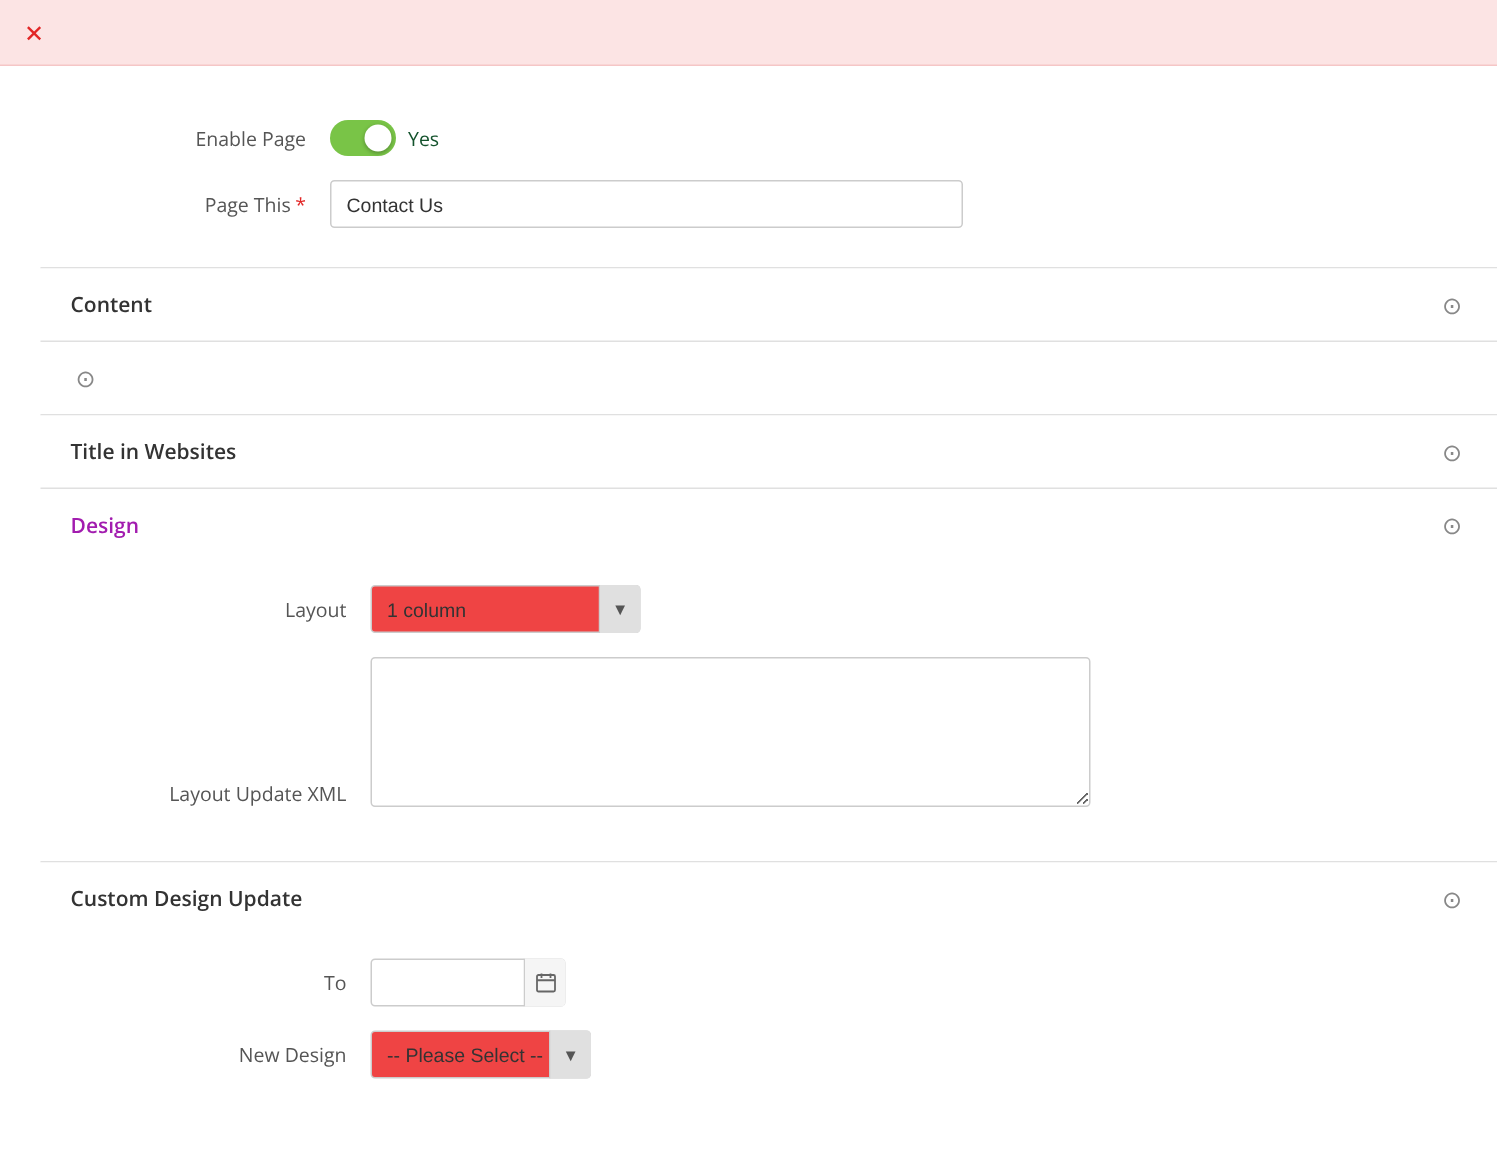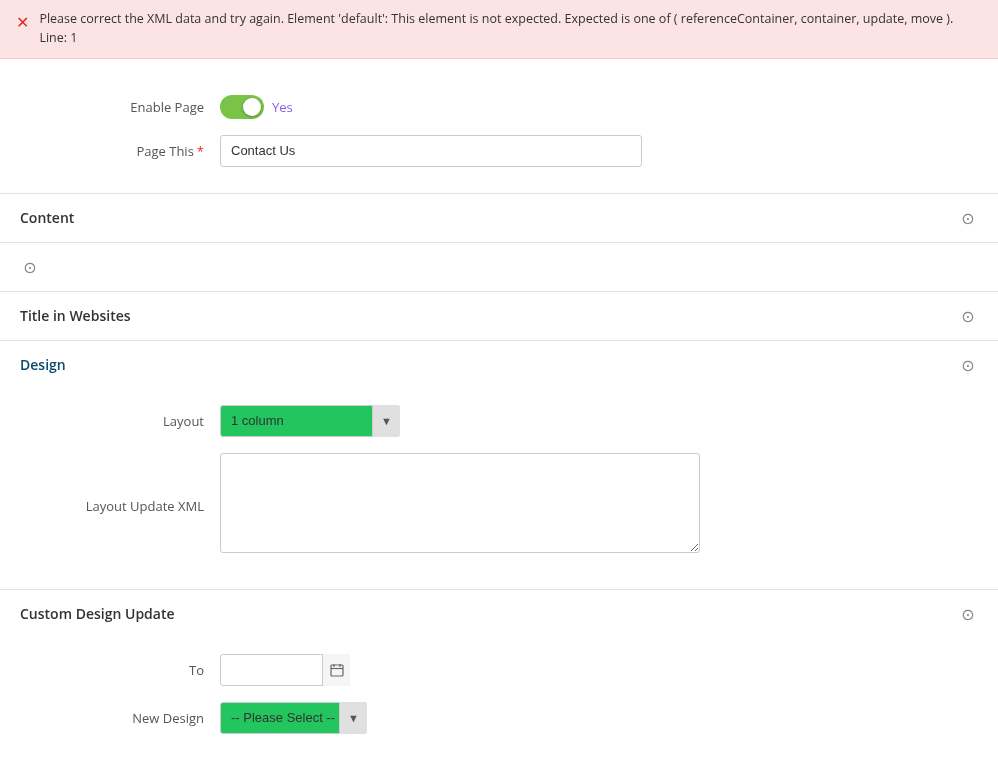--- a/index.html
+++ b/index.html
@@ -81,55 +81,56 @@
       width: 18px;
       height: 18px;
       background: white;
       border-radius: 50%;
       top: 3px;
       left: 23px;
       box-shadow: 0 1px 3px rgba(0,0,0,0.3);
     }
     .toggle-yes {
       font-size: 13px;
-      color: #8b5cf6;
+      color: #14532d;
     }
 
     .text-input {
       border: 1px solid #ccc;
       border-radius: 3px;
       padding: 6px 10px;
       font-size: 13px;
       color: #333;
       width: 422px;
       height: 32px;
       outline: none;
     }
 
     .collapsible-section {
       border-top: 1px solid #e0e0e0;
+      margin-left: 27px;
     }
 
     .collapsible-header {
       display: flex;
       align-items: center;
       justify-content: space-between;
       padding: 14px 20px;
       cursor: pointer;
       background: #fff;
     }
 
     .collapsible-title {
       font-size: 14px;
       font-weight: 600;
       color: #333;
     }
 
     .collapsible-title.active {
-      color: #0c4a6e;
+      color: #a21caf;
     }
 
     .chevron-icon {
       width: 20px;
       height: 20px;
       color: #888;
       display: flex;
       align-items: center;
       justify-content: center;
       font-size: 16px;
@@ -142,21 +143,21 @@
     .select-wrapper {
       position: relative;
       display: inline-block;
     }
     .select-input {
       border: 1px solid #ccc;
       border-radius: 3px;
       padding: 5px 30px 5px 10px;
       font-size: 13px;
       color: #333;
-      background: #22c55e;
+      background: #ef4444;
       appearance: none;
       -webkit-appearance: none;
       height: 32px;
       cursor: pointer;
       outline: none;
       min-width: 130px;
     }
     .select-arrow {
       position: absolute;
       right: 0;
@@ -216,21 +217,20 @@
       cursor: pointer;
       font-size: 13px;
       color: #555;
     }
   </style>
 </head>
 <body>
 
 <div class="error-banner">
   <span class="error-icon">✕</span>
-  <span class="error-text">Please correct the XML data and try again. Element 'default': This element is not expected. Expected is one of ( referenceContainer, container, update, move ). Line: 1</span>
 </div>
 
 <div class="main-content">
 
   <div class="form-section">
 
     <div class="form-row">
       <div class="form-label">Enable Page</div>
       <div class="toggle-wrapper">
         <label class="toggle">
@@ -285,21 +285,21 @@
             <option>Empty</option>
             <option selected="">1 column</option>
             <option>2 columns with left bar</option>
             <option>2 columns with right bar</option>
             <option>3 columns</option>
           </select>
           <span class="select-arrow">▼</span>
         </div>
       </div>
 
-      <div class="form-row" style="align-items: center;">
+      <div class="form-row" style="align-items: flex-end;">
         <div class="form-label" style="padding-top:6px;">Layout Update XML</div>
         <textarea class="textarea-input" style=""></textarea>
       </div>
     </div>
   </div>
 
   <div class="collapsible-section">
     <div class="collapsible-header">
       <span class="collapsible-title">Custom Design Update</span>
       <span class="chevron-icon">⊙</span>

